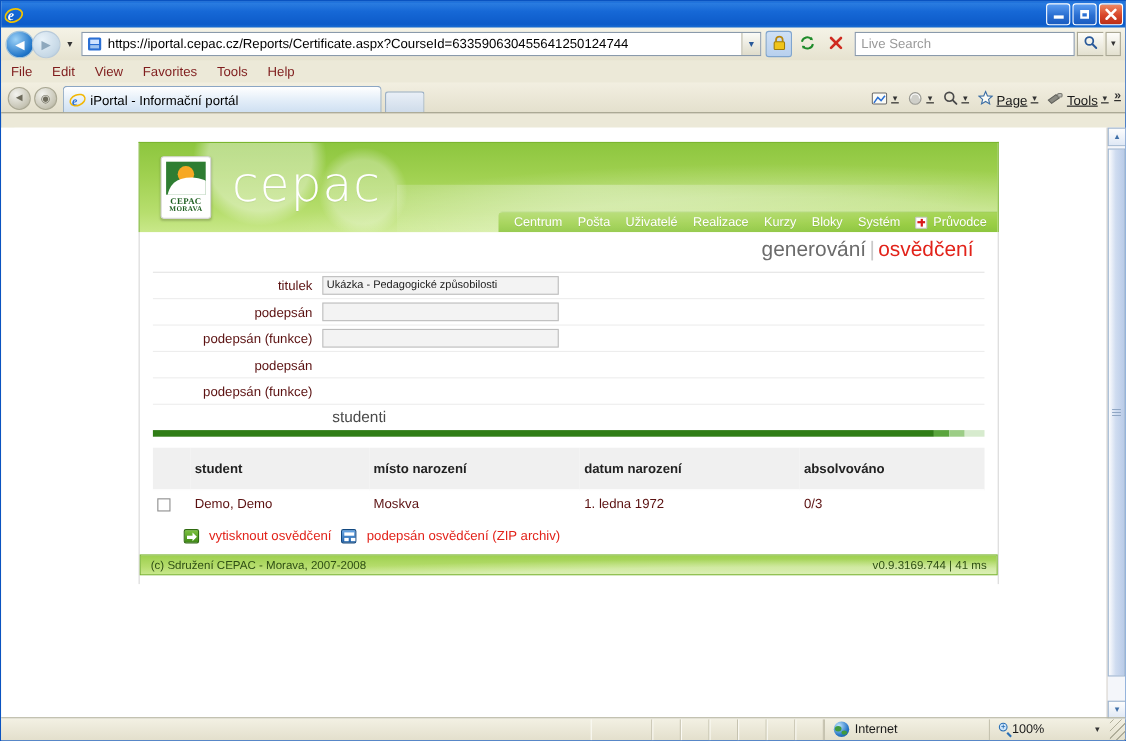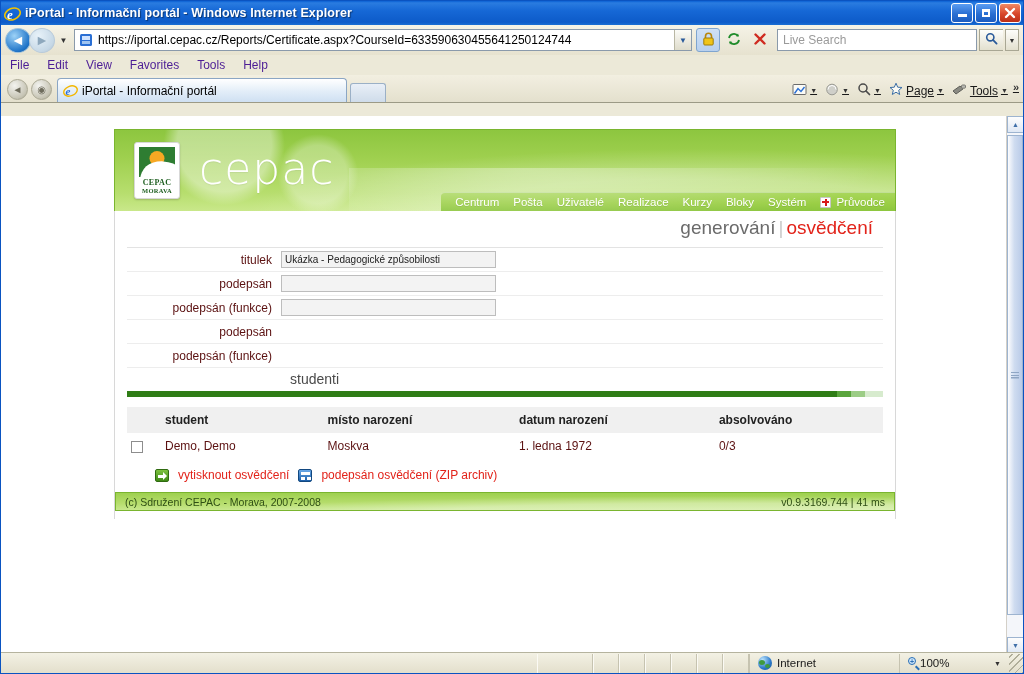--- a/index.html
+++ b/index.html
@@ -145,21 +145,21 @@
     display: flex; align-items: center; justify-content: center;
     color: #333; font-size: 7px;
   }
 
   
   #menubar {
     height: 20px;
     background: #ece9d8;
     display: flex; align-items: center;
     padding-left: 7px;
-    font-size: 12px; color: #4c1d95;
+    font-size: 12px; color: #7f1d1d;
     gap: 14px;
   }
   #menubar .mi { padding: 1px 2px; }
 
   
   #tabrow {
     height: 28px;
     background: linear-gradient(to bottom,#f2efe1,#e4e0cd);
     display: flex; align-items: flex-end;
     padding-left: 6px;
@@ -208,21 +208,21 @@
   
   #viewport {
     position: absolute;
     left: 0; top: 115px;
     width: 1024px; height: 538px;
     background: #fff;
     overflow: hidden;
   }
   #page {
     position: absolute;
-    left: 0; top: 0;
+    left: 12px; top: 0;
     width: 1007px; height: 538px;
     background: #fff;
     overflow: hidden;
   }
 
   
   #site {
     position: absolute;
     left: 113px; top: 13px;
     width: 782px;
@@ -415,21 +415,21 @@
   table#students {
     width: 100%;
     border-collapse: collapse;
     font-size: 12px;
   }
   #students thead th {
     background: #f0f0f0;
     text-align: left;
     font-weight: bold;
     color: #222;
-    padding: 6px 4px;
+    padding: 12px 4px;
     border-bottom: 1px solid #fff;
     font-size: 12px;
   }
   #students thead th.cb { width: 34px; }
   #students tbody td {
     padding: 5px 4px;
     color: #5b1111;
     font-size: 12px;
   }
   #students tbody td.cb { }
@@ -621,21 +621,20 @@
 
 <div id="window">
 
   <div id="titlebar">
     <div class="ie-logo">
       <svg class="ie-e" viewBox="0 0 17 17" xmlns="http://www.w3.org/2000/svg">
         <ellipse cx="8.5" cy="9" rx="8" ry="5.6" fill="none" stroke="#f2c300" stroke-width="1.6" transform="rotate(-22 8.5 9)"></ellipse>
         <text x="3" y="13.5" font-family="Liberation Serif, serif" font-size="13" font-style="italic" font-weight="bold" fill="#ffffff">e</text>
       </svg>
     </div>
-    <div class="title-text">iPortal - Informační portál - Windows Internet Explorer</div>
     <div id="winbtns">
       <div class="winbtn">
           <div class="bar"></div>
         </div>
       <div class="winbtn">
           <div class="sq"></div>
         </div>
       <div class="winbtn close">
         <svg width="12" height="12" viewBox="0 0 12 12">
           <path d="M2 2 L10 10 M10 2 L2 10" stroke="#fff" stroke-width="2.4" stroke-linecap="round"></path>

